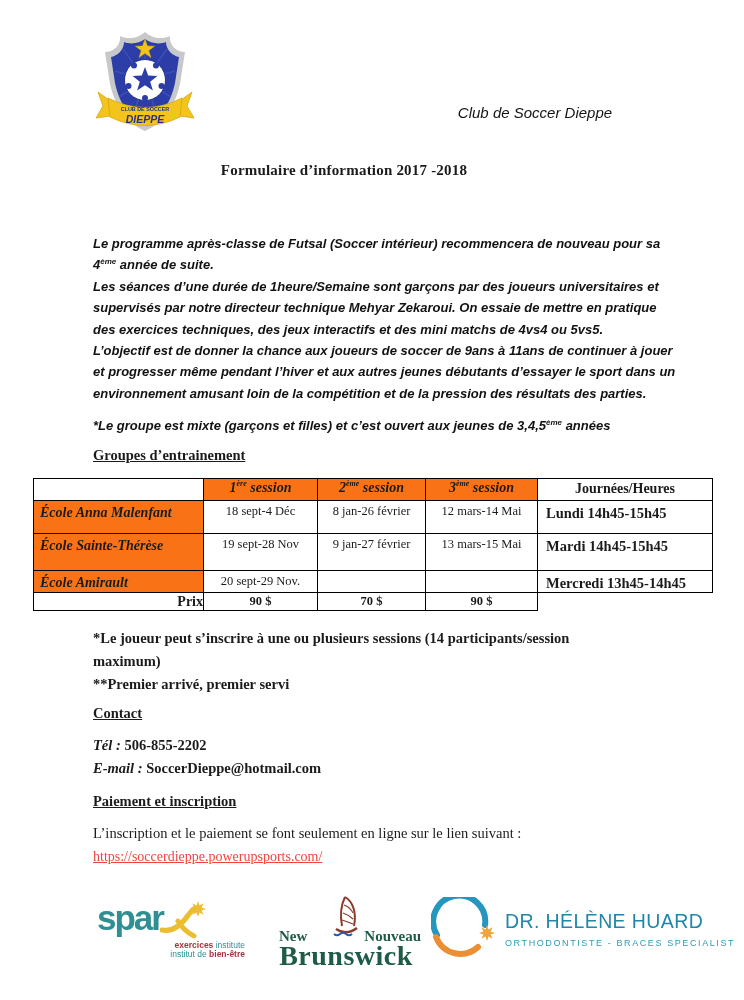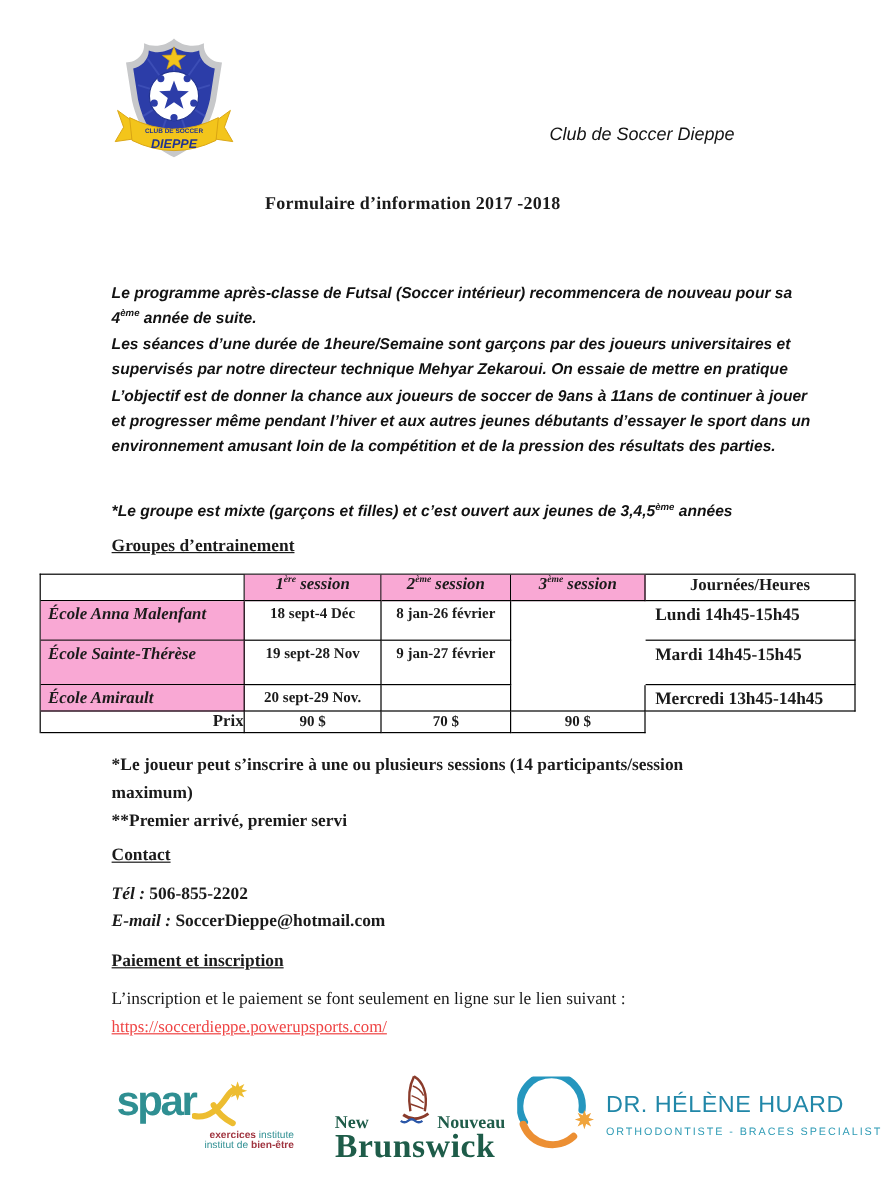--- a/index.html
+++ b/index.html
@@ -23,25 +23,25 @@
 
   .section-h{position:absolute;left:93px;font-weight:700;font-size:14.5px;text-decoration:underline;}
 
   
   .gtable{position:absolute;left:33px;top:478px;display:grid;
           grid-template-columns:170px 114px 108px 112px 175px;
           grid-template-rows:22px 33px 37px 22px 18px;
           border-left:1px solid #000;border-top:1px solid #000;background:#fff;}
   .cell{border-right:1px solid #000;border-bottom:1px solid #000;box-sizing:border-box;overflow:hidden;}
   .cell.noborder{border:none;}
-  .blue{background:#f9a8d4;}
+  .blue{background:#f97316;}
   .sess-h{font-style:italic;font-weight:700;font-size:14px;text-align:center;padding-top:1px;}
   .days-h{font-weight:700;font-size:14px;text-align:center;padding-top:2px;}
   .school{font-style:italic;font-weight:700;font-size:14px;padding:4px 0 0 6px;white-space:nowrap;}
-  .date{font-weight:700;font-size:12.5px;text-align:center;padding-top:3px;white-space:nowrap;}
+  .date{font-weight:400;font-size:12.5px;text-align:center;padding-top:3px;white-space:nowrap;}
   .day{font-weight:700;font-size:14.5px;padding:4px 0 0 8px;white-space:nowrap;}
   .prix-l{font-weight:700;font-size:14px;text-align:right;line-height:17px;}
   .price{font-weight:700;font-size:12.5px;text-align:center;line-height:17px;}
 
   
   .notes{position:absolute;left:93px;top:627px;font-weight:700;font-size:14.5px;line-height:23px;}
   .tel-line{position:absolute;left:93px;top:737px;font-weight:700;font-size:14.5px;}
   .email-line{position:absolute;left:93px;top:760px;font-weight:700;font-size:14.5px;}
   .ital{font-style:italic;}
   .pay-text{position:absolute;left:93px;top:825px;font-size:14.5px;}
@@ -104,45 +104,48 @@
 
   <div class="club-name">Club de Soccer Dieppe</div>
 
   <div class="doc-title">Formulaire d’information 2017 -2018</div>
 
   <div class="intro">
     <div class="line">Le programme après-classe de Futsal (Soccer intérieur) recommencera de nouveau pour sa</div>
     <div class="line"><span>4</span><span class="supx">ème</span><span> année de suite.</span></div>
     <div class="line">Les séances d’une durée de 1heure/Semaine sont garçons par des joueurs universitaires et</div>
     <div class="line">supervisés par notre directeur technique Mehyar Zekaroui. On essaie de mettre en pratique</div>
+    <div class="line">des exercices techniques, des jeux interactifs et des mini matchs de 4vs4 ou 5vs5.</div>
     <div class="line">L’objectif est de donner la chance aux joueurs de soccer de 9ans à 11ans de continuer à jouer</div>
     <div class="line">et progresser même pendant l’hiver et aux autres jeunes débutants d’essayer le sport dans un</div>
     <div class="line">environnement amusant loin de la compétition et de la pression des résultats des parties.</div>
   </div>
 
   <div class="mixte"><span>*Le groupe est mixte (garçons et filles) et c’est ouvert aux jeunes de 3,4,5</span><span class="supx">ème</span><span> années</span></div>
 
   <div class="section-h" style="top:447px;">Groupes d’entrainement</div>
 
   <div class="gtable">
 
     <div class="cell" style="grid-column:1;grid-row:1;"></div>
     <div class="cell blue sess-h" style="grid-column:2;grid-row:1;"><span>1</span><span class="supx">ère</span><span> session</span></div>
     <div class="cell blue sess-h" style="grid-column:3;grid-row:1;"><span>2</span><span class="supx">ème</span><span> session</span></div>
     <div class="cell blue sess-h" style="grid-column:4;grid-row:1;"><span>3</span><span class="supx">ème</span><span> session</span></div>
     <div class="cell days-h" style="grid-column:5;grid-row:1;">Journées/Heures</div>
 
     <div class="cell blue school" style="grid-column:1;grid-row:2;">École Anna Malenfant</div>
     <div class="cell date" style="grid-column:2;grid-row:2;">18 sept-4 Déc</div>
     <div class="cell date" style="grid-column:3;grid-row:2;">8 jan-26 février</div>
+    <div class="cell date" style="grid-column:4;grid-row:2;">12 mars-14 Mai</div>
     <div class="cell day" style="grid-column:5;grid-row:2;">Lundi 14h45-15h45</div>
 
     <div class="cell blue school" style="grid-column:1;grid-row:3;">École Sainte-Thérèse</div>
     <div class="cell date" style="grid-column:2;grid-row:3;">19 sept-28 Nov</div>
     <div class="cell date" style="grid-column:3;grid-row:3;">9 jan-27 février</div>
+    <div class="cell date" style="grid-column:4;grid-row:3;">13 mars-15 Mai</div>
     <div class="cell day" style="grid-column:5;grid-row:3;">Mardi 14h45-15h45</div>
 
     <div class="cell blue school" style="grid-column:1;grid-row:4;">École Amirault</div>
     <div class="cell date" style="grid-column:2;grid-row:4;">20 sept-29 Nov.</div>
     <div class="cell date" style="grid-column:3;grid-row:4;"></div>
     <div class="cell date" style="grid-column:4;grid-row:4;"></div>
     <div class="cell day" style="grid-column:5;grid-row:4;">Mercredi 13h45-14h45</div>
 
     <div class="cell prix-l" style="grid-column:1;grid-row:5;">Prix</div>
     <div class="cell price" style="grid-column:2;grid-row:5;">90 $</div>

